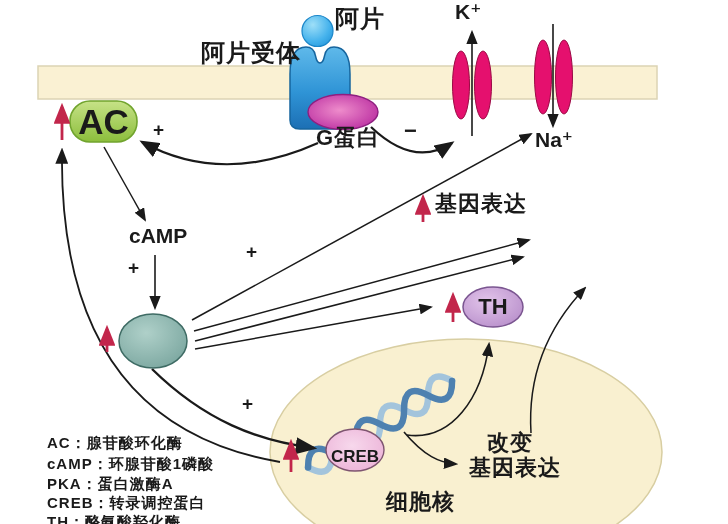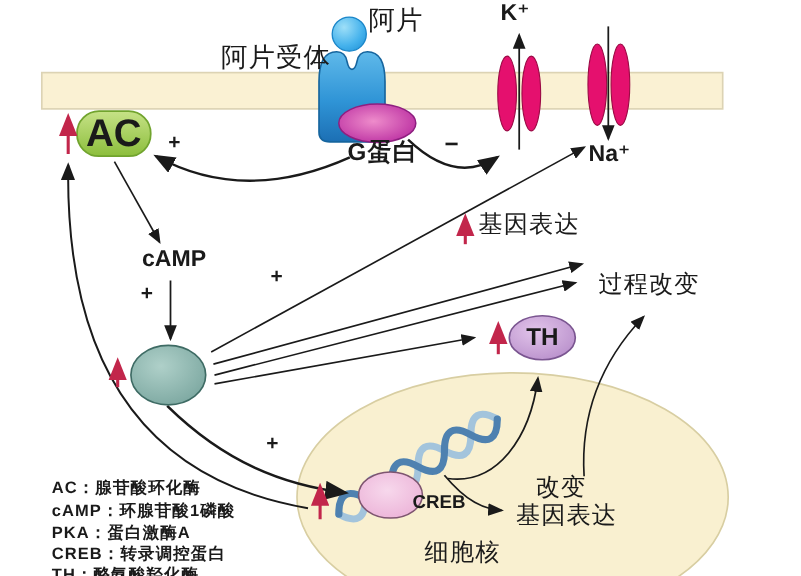--- a/index.html
+++ b/index.html
@@ -4,21 +4,21 @@
 <style>
   html,body{margin:0;padding:0;background:#fff;}
   #stage{
     position:relative;width:728px;height:524px;overflow:hidden;
     background:#ffffff;
     font-family:"Liberation Sans","DejaVu Sans",sans-serif;
     color:#1a1a1a;
   }
   #diagram-svg{position:absolute;left:0;top:0;z-index:1;}
   .lbl{position:absolute;z-index:3;white-space:nowrap;line-height:1;}
-  .cjk{font-weight:400;letter-spacing:1px;}
+  .cjk{font-weight:700;letter-spacing:1px;}
   .node-lbl{display:flex;align-items:center;justify-content:center;}
   .sign{font-weight:700;font-size:19px;}
   .legend-line{position:absolute;left:47px;z-index:3;font-size:15px;font-weight:700;letter-spacing:1px;white-space:nowrap;}
 </style>
 </head>
 <body>
 
 <div id="stage">
 
   <svg id="diagram-svg" width="728" height="524" viewBox="0 0 728 524">
@@ -125,24 +125,23 @@
 
   <div class="lbl cjk" style="left:335px;top:7px;font-size:24px;">阿片</div>
   <div class="lbl cjk" style="left:201px;top:41px;font-size:24px;">阿片受体</div>
   <div class="lbl" style="left:455px;top:1px;font-size:21px;font-weight:600;">K⁺</div>
   <div class="lbl" style="left:535px;top:129px;font-size:21px;font-weight:600;">Na⁺</div>
   <div class="lbl cjk" style="left:316px;top:127px;font-size:22px;font-weight:600;">G蛋白</div>
 
   <div class="lbl node-lbl" style="left:70px;top:101px;width:67px;height:41px;font-size:35px;font-weight:700;">AC</div>
   <div class="lbl" style="left:129px;top:225px;font-size:21px;font-weight:600;">cAMP</div>
   <div class="lbl node-lbl" style="left:463px;top:287px;width:60px;height:40px;font-size:22px;font-weight:600;">TH</div>
-  <div class="lbl node-lbl" style="left:326px;top:429px;width:58px;height:54px;font-size:17px;font-weight:700;margin-left:44px;">CREB</div>
+  <div class="lbl node-lbl" style="left:326px;top:429px;width:58px;height:54px;font-size:17px;font-weight:700;">CREB</div>
 
   <div class="lbl cjk" style="left:435px;top:193px;font-size:22px;">基因表达</div>
-  <div class="lbl cjk" style="left:544px;top:247px;font-size:22px;">过程改变</div>
   <div class="lbl cjk" style="left:487px;top:432px;font-size:22px;">改变</div>
   <div class="lbl cjk" style="left:469px;top:457px;font-size:22px;">基因表达</div>
   <div class="lbl cjk" style="left:386px;top:491px;font-size:22px;">细胞核</div>
 
   <div class="lbl sign" style="left:153px;top:120px;">+</div>
   <div class="lbl sign" style="left:404px;top:120px;font-size:22px;">−</div>
   <div class="lbl sign" style="left:128px;top:258px;">+</div>
   <div class="lbl sign" style="left:246px;top:242px;">+</div>
   <div class="lbl sign" style="left:242px;top:394px;">+</div>
 

